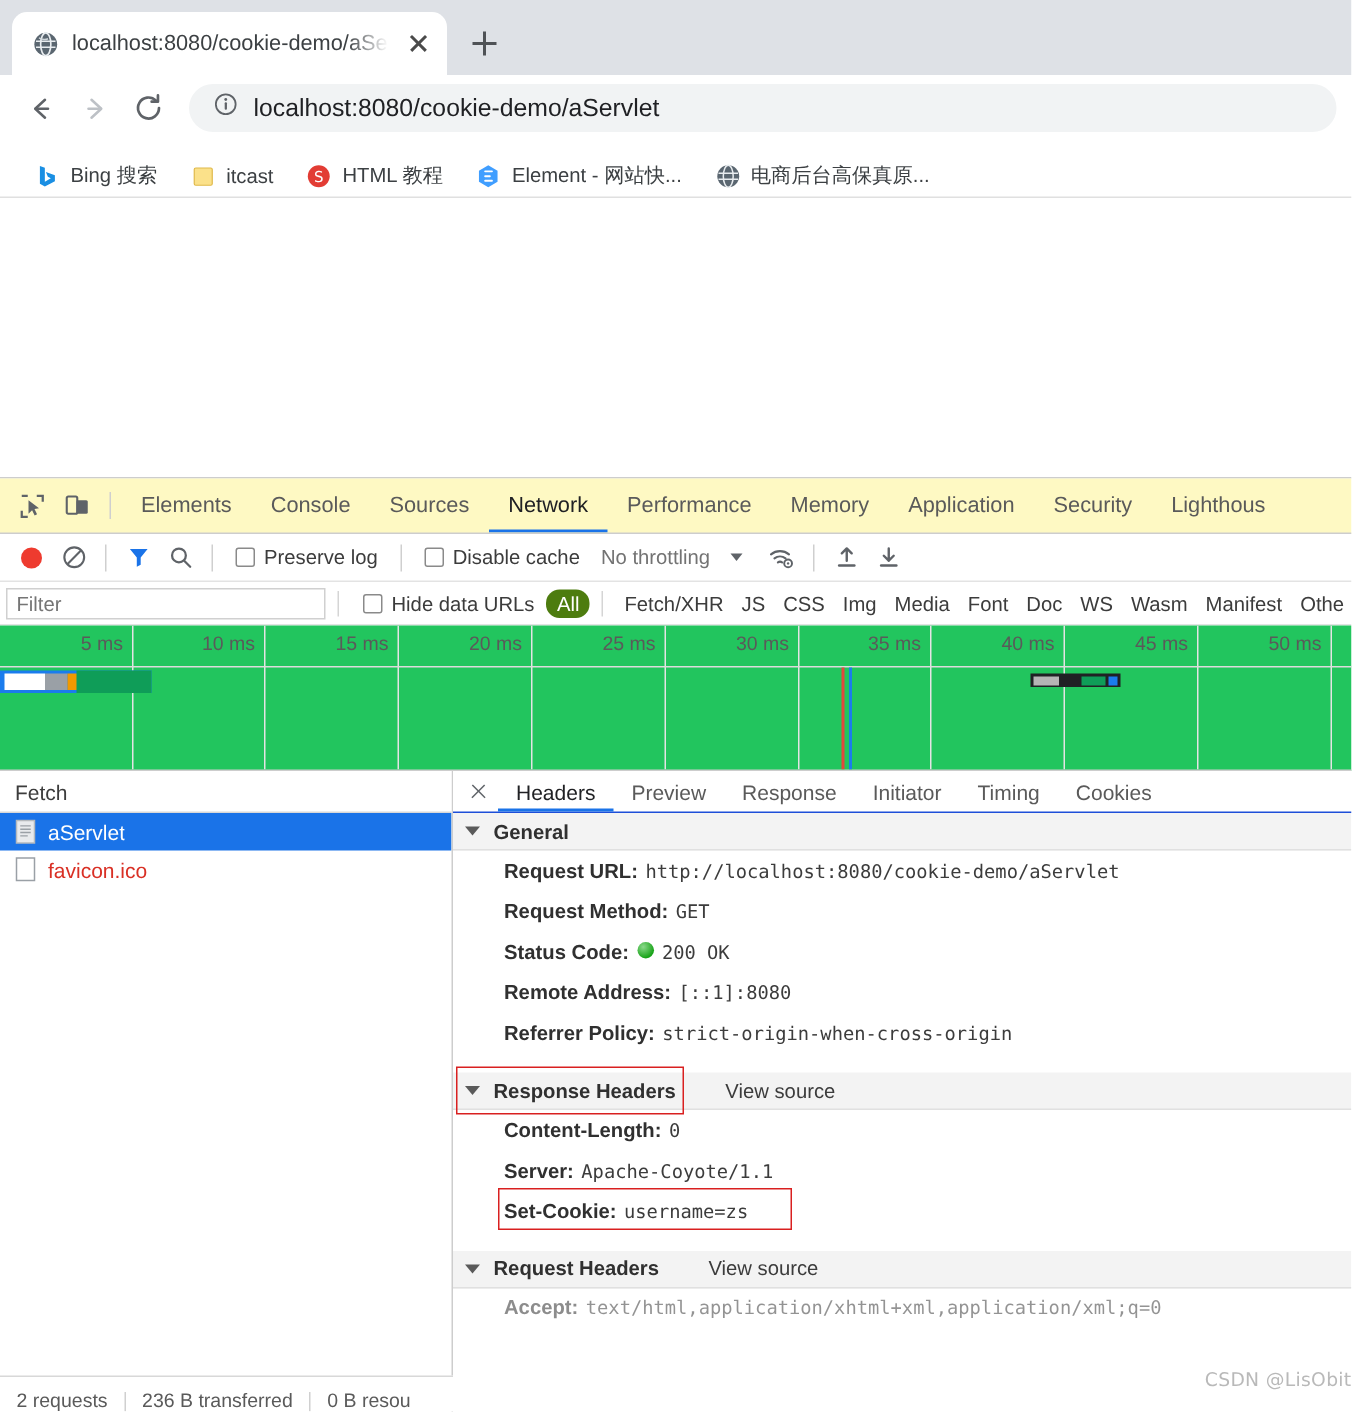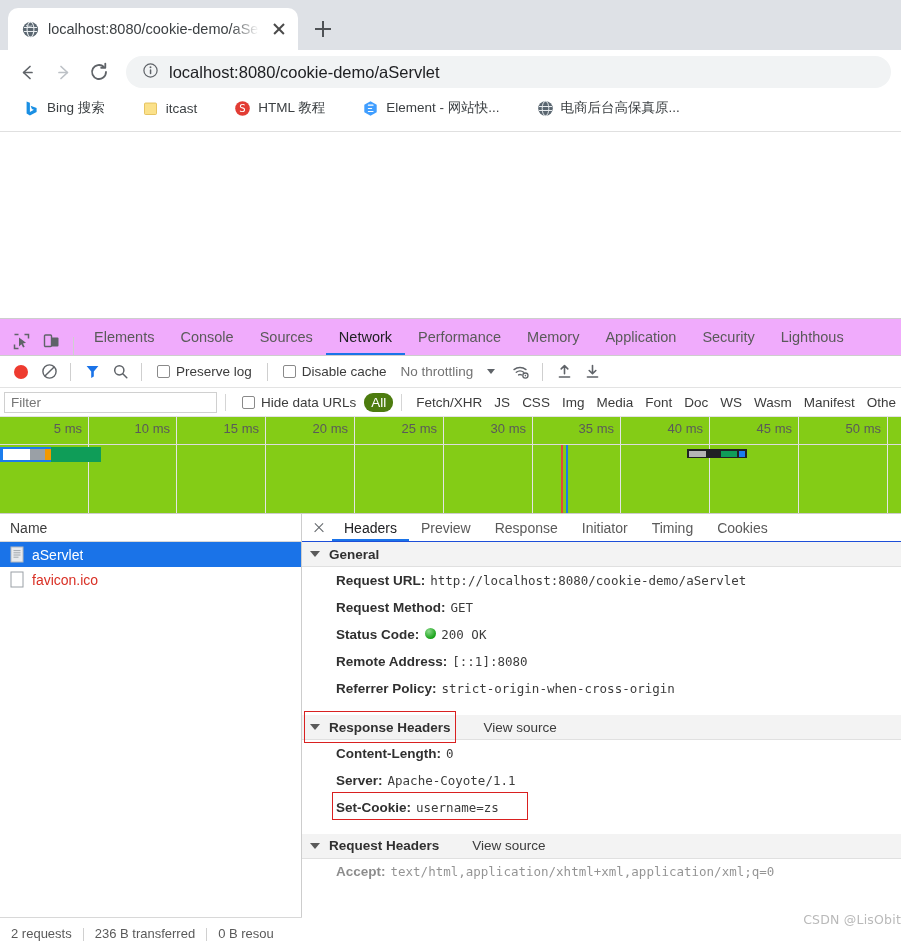--- a/index.html
+++ b/index.html
@@ -57,39 +57,39 @@
   .urlbox {
     flex: 1 1 auto; height: 32px; background: #f1f3f4; border-radius: 16px;
     display: flex; align-items: center; gap: 10px; padding: 0 16px;
     margin-left: 8px;
   }
   .url-text {
     font-size: 16.5px; color: #202124; white-space: nowrap; overflow: hidden;
   }
 
   .bookmarks {
-    height: 38px; background: #fff; display: flex; align-items: flex-start;
-    gap: 15px; padding: 0 12px; border-bottom: 1px solid #e0e0e0;
+    height: 38px; background: #fff; display: flex; align-items: flex-end;
+    gap: 0; padding: 0 12px; border-bottom: 1px solid #e0e0e0;
   }
   .bm { display: flex; align-items: center; gap: 7px; padding: 0 11px; height: 28px; }
   .bm-label { font-size: 13.5px; color: #3c4043; white-space: nowrap; }
   .bm-ico { width: 17px; height: 17px; flex: 0 0 17px; position: relative; }
 
   .pageview { background: #fff; height: 186px; }
 
   
   .devtools {
     border-top: 1px solid #cdcdcd;
     height: 625px; display: flex; flex-direction: column;
     background: #fff;
   }
   .dt-tabbar {
-    height: 37px; display: flex; align-items: flex-end;
+    height: 37px; display: flex; align-items: center;
     border-bottom: 1px solid #cdcdcd; padding-left: 6px;
-    background: #f0abfc; flex: 0 0 37px; overflow: hidden;
+    background: #fef9c3; flex: 0 0 37px; overflow: hidden;
   }
   .dt-icobtn { width: 30px; height: 28px; display:flex; align-items:center; justify-content:center; }
   .dt-sep { width: 1px; height: 18px; background: #cfcfcf; margin: 0 7px; flex: 0 0 1px; }
   .dt-tab {
     font-size: 14.5px; color: #5a5a5a; padding: 0 13px; height: 36px;
     display: flex; align-items: center; white-space: nowrap;
   }
   .dt-tab.active { color: #202124; box-shadow: inset 0 -2px 0 #1a73e8; }
 
   .dt-toolbar {
@@ -125,21 +125,21 @@
   .f-sep { width: 1px; height: 17px; background: #d5d5d5; margin: 0 8px; flex: 0 0 1px; }
   .ftype {
     font-size: 13.5px; color: #3c3c3c; padding: 0 6px; white-space: nowrap;
     height: 19px; display: flex; align-items: center; border-radius: 9px;
   }
   .ftype.sel { background: #4d7c0f; color: #fff; padding: 0 7px; }
 
   
   .overview {
     height: 97px; position: relative; border-bottom: 1px solid #cdcdcd;
-    flex: 0 0 97px; overflow: hidden; background: #84cc16;
+    flex: 0 0 97px; overflow: hidden; background: #22c55e;
   }
   .ov-ruler { position: absolute; inset: 0; }
   .ov-tick {
     position: absolute; top: 0; bottom: 0; width: 1px; background: #e4e4e4;
   }
   .ov-tick-label {
     position: absolute; top: 4px; font-size: 13px; color: #5a5a5a;
     transform: translateX(-100%); padding-right: 6px; white-space: nowrap;
   }
   .ov-headline { position: absolute; left: 0; right: 0; top: 27px; height: 1px; background: #dcdcdc; }
@@ -479,21 +479,21 @@
         <div style="position:absolute;left:2px;top:1.5px;width:17px;height:6px;background:#b5b5b5;"></div>
         <div style="position:absolute;left:34px;top:1.5px;width:16px;height:6px;background:#0f9d58;"></div>
         <div style="position:absolute;left:52px;top:1.5px;width:6px;height:6px;background:#1b7ced;"></div>
       </div>
     </div>
 
     <div class="dt-body">
 
       <div class="reqlist">
         <div class="rl-head">
-          <span>Name</span>
+          <span>Fetch</span>
         </div>
         <div class="rl-rows">
           <div class="rl-row selected">
             <span class="doc-ico">
               <svg width="14" height="17" viewBox="0 0 14 17">
                 <rect x="1" y="1" width="12" height="15" fill="#e8eaed" stroke="#b5b9bd" stroke-width="1"></rect>
                 <path d="M3.5 4.6h7M3.5 6.8h7M3.5 9h7M3.5 11.2h5" stroke="#9aa0a6" stroke-width=".9"></path>
               </svg>
             </span>
             <span class="rl-name">aServlet</span>

